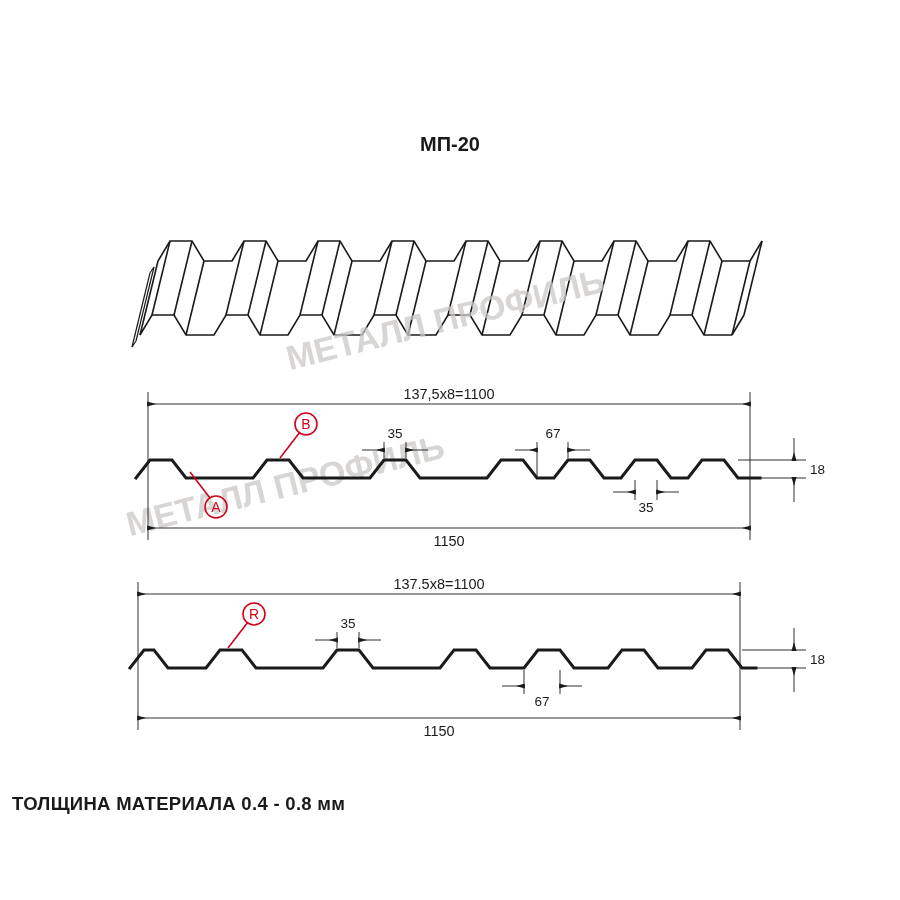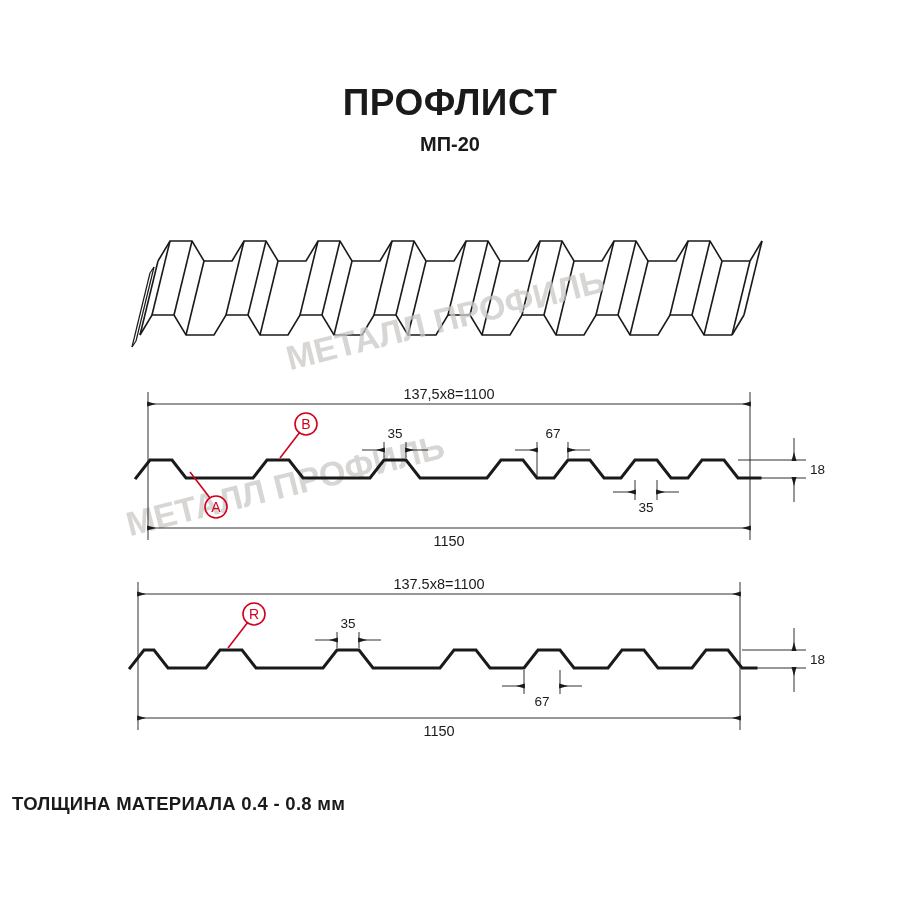--- a/index.html
+++ b/index.html
@@ -61,21 +61,20 @@
     user-select: none;
   }
   .wm1 { left: 282px; top: 300px; font-size: 34px; transform: rotate(-14deg); }
   .wm2 { left: 122px; top: 466px; font-size: 34px; transform: rotate(-14deg); }
 </style>
 </head>
 <body>
 
 <div class="sheet">
 
-  <div class="title">ПРОФЛИСТ</div>
   <div class="subtitle">МП-20</div>
 
   <svg class="iso-view" style="position:absolute; left:130px; top:215px;" width="650" height="150" viewBox="0 0 650 150">
     <g fill="none" stroke="#1a1a1a" stroke-width="1.6" stroke-linejoin="miter">
 
       <path d="M28,46 L40,26 L62,26 L74,46 L102,46 L114,26 L136,26 L148,46 L176,46 L188,26 L210,26 L222,46 L250,46 L262,26 L284,26 L296,46 L324,46 L336,26 L358,26 L370,46 L398,46 L410,26 L432,26 L444,46 L472,46 L484,26 L506,26 L518,46 L546,46 L558,26 L580,26 L592,46 L620,46"></path>
 
       <path d="M10,120 L22,100 L44,100 L56,120 L84,120 L96,100 L118,100 L130,120 L158,120 L170,100 L192,100 L204,120 L232,120 L244,100 L266,100 L278,120 L306,120 L318,100 L340,100 L352,120 L380,120 L392,100 L414,100 L426,120 L454,120 L466,100 L488,100 L500,120 L528,120 L540,100 L562,100 L574,120 L602,120"></path>
 
       <path d="M28,46 L10,120"></path>

